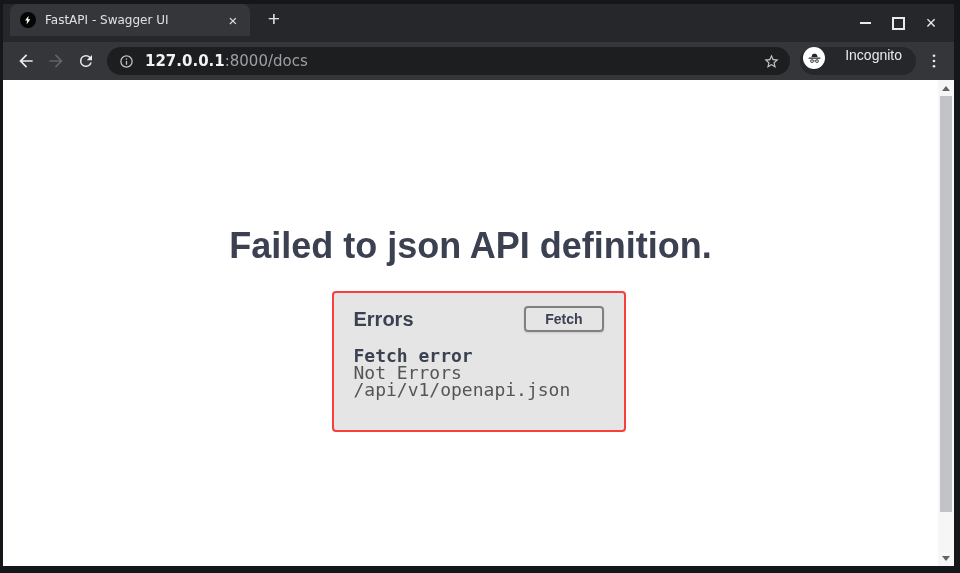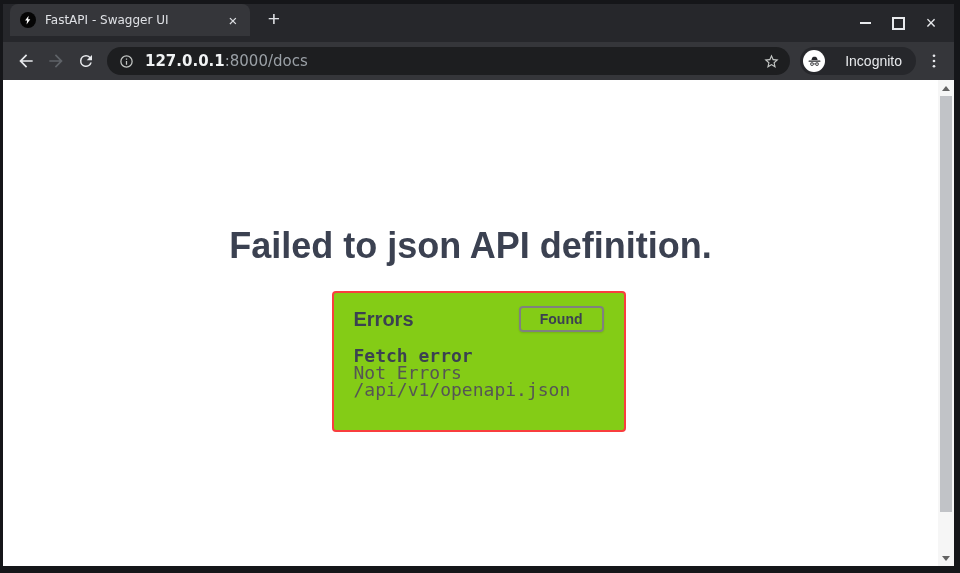--- a/index.html
+++ b/index.html
@@ -85,21 +85,21 @@
   .url{
     margin-left:11px;white-space:nowrap;
     font-family:"DejaVu Sans","Liberation Sans",sans-serif;
     font-size:15px;
   }
   .url-host{color:#f1f3f4;font-weight:600;}
   .url-path{color:#9aa0a6;font-weight:400;}
   .star-btn{margin-left:auto;display:flex;align-items:center;}
   .incognito-chip{
     height:28px;border-radius:14px;background:#26272b;
-    display:flex;align-items:center;gap:20px;
+    display:flex;gap:20px;
     padding:0 14px 0 3px;margin:0 4px 0 4px;flex:0 0 auto;
   }
   .incog-circle{
     width:22px;height:22px;border-radius:50%;background:#ffffff;
     display:flex;align-items:center;justify-content:center;
   }
   .incognito-label{font-size:14px;color:#e8eaed;}
   .menu-btn{
     width:28px;height:28px;flex:0 0 28px;
     display:flex;align-items:center;justify-content:center;
@@ -111,21 +111,21 @@
   .page-heading{
     margin:0;padding:145px 16px 0 0;
     text-align:center;
     font-size:36px;line-height:42px;font-weight:bold;
     color:#3b4151;
   }
   .errors-wrapper{
     width:294px;box-sizing:border-box;
     margin:24px auto 0;
     border:2px solid #f93e3e;border-radius:4px;
-    background:#84cc16;
+    background:#e5e5e5;
     padding:12px 20px 32px;
   }
   .errors-head{
     display:flex;align-items:center;justify-content:space-between;
   }
   .errors-title{
     font-size:20px;line-height:28px;font-weight:bold;color:#3b4151;margin:0;
   }
   .hide-btn{
     font-family:"Liberation Sans",sans-serif;
@@ -248,21 +248,21 @@
       </svg>
     </span>
   </div>
 
   <div class="content">
     <h1 class="page-heading">Failed to json API definition.</h1>
 
     <div class="errors-wrapper">
       <div class="errors-head">
         <h4 class="errors-title">Errors</h4>
-        <button class="hide-btn">Found</button>
+        <button class="hide-btn">Fetch</button>
       </div>
       <div class="error-item">
         <div class="error-source">Fetch error</div>
         <div class="error-message">Not Errors /api/v1/openapi.json</div>
       </div>
     </div>
 
     <div class="scrollbar">
       <div class="sb-btn sb-up">
           <span class="tri-up"></span>

